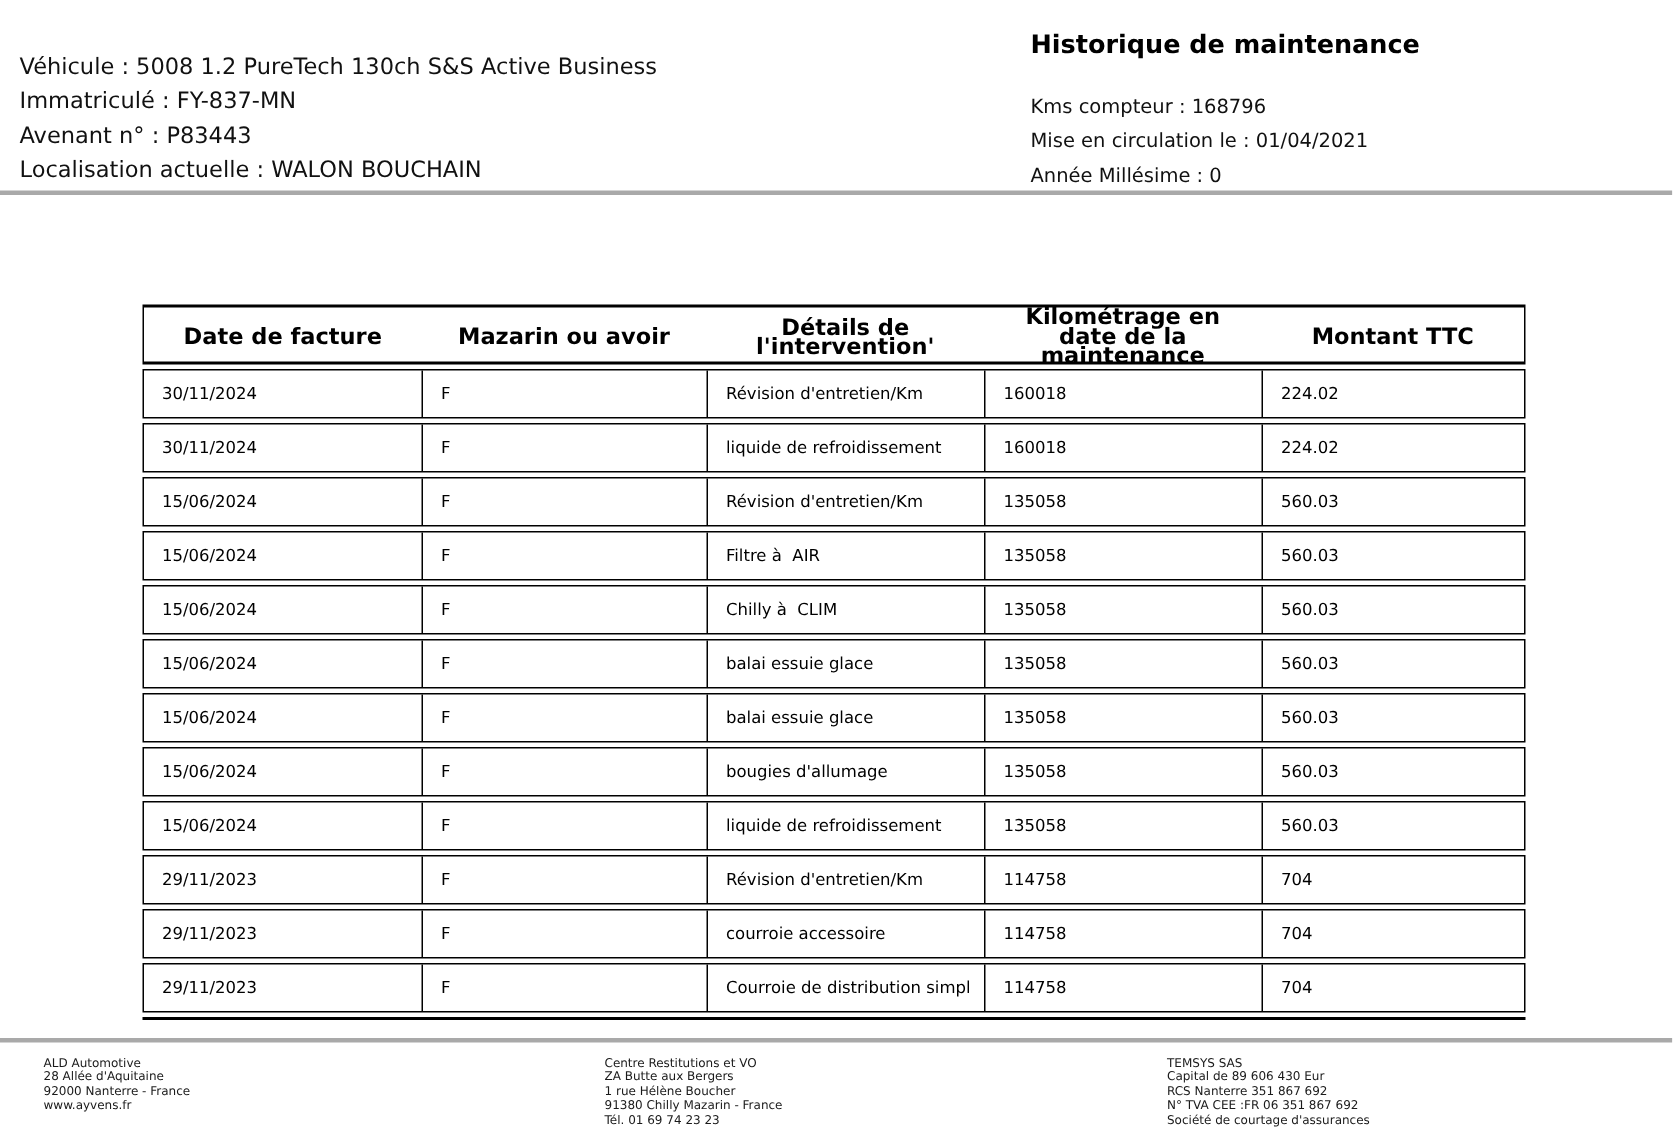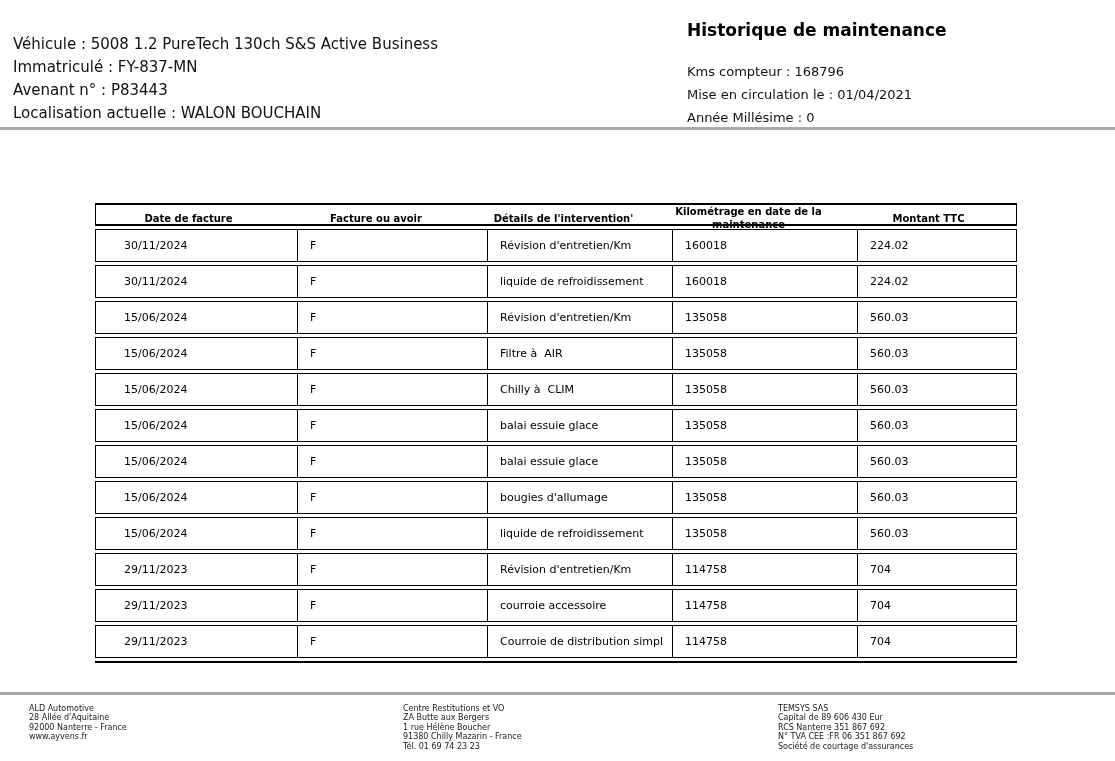--- a/index.html
+++ b/index.html
@@ -17,33 +17,33 @@
   .doc-title{font-size:17px;font-weight:700;margin-bottom:20px;color:#000;}
   .hdr-right .info-lines{font-size:13px;line-height:23px;}
   .divider{position:absolute;left:0;width:1115px;height:3px;background:#a9a9a9;}
   .divider.top{top:127px;}
   .divider.bottom{top:692px;}
   
   .mtable{position:absolute;left:95px;top:203px;width:922px;}
   .thead{
     box-sizing:border-box;
     border:1px solid #000;border-top-width:2px;border-bottom-width:2px;
-    height:23px;
+    height:40px;
     display:grid;grid-template-columns:185px 190px 185px 185px 1fr;
     align-items:center;
-    font-size:10px;font-weight:700;text-align:center;color:#000;
+    font-size:15px;font-weight:700;text-align:center;color:#000;
   }
   .th{padding:0 14px;line-height:13px;}
   .tbody{display:block;}
   .trow{
     box-sizing:border-box;
     margin-top:3px;
     border:1px solid #000;
     height:33px;
-    display:grid;grid-template-columns:185px 190px 185px 185px 1fr;padding-left:16px;
+    display:grid;grid-template-columns:185px 190px 185px 185px 1fr;
   }
   .td{
     display:flex;align-items:center;
     padding-left:12px;
     font-size:11px;color:#000;
     white-space:pre-wrap;
     overflow:hidden;
   }
   .td + .td{border-left:1px solid #000;}
   .table-bottom{margin-top:3px;height:2px;background:#000;}
@@ -79,21 +79,21 @@
 
         <div class="hdr-line">Année Millésime : 0</div>
       </div>
   </div>
 
   <div class="divider top"></div>
 
   <div class="mtable">
     <div class="thead">
       <div class="th">Date de facture</div>
-      <div class="th">Facture ou avoir</div>
+      <div class="th">Mazarin ou avoir</div>
       <div class="th">Détails de l'intervention'</div>
       <div class="th">Kilométrage en date de la maintenance</div>
       <div class="th">Montant TTC</div>
     </div>
     <div class="tbody">
 
         <div class="trow">
           <div class="td">30/11/2024</div>
           <div class="td">F</div>
           <div class="td">Révision d'entretien/Km</div>

